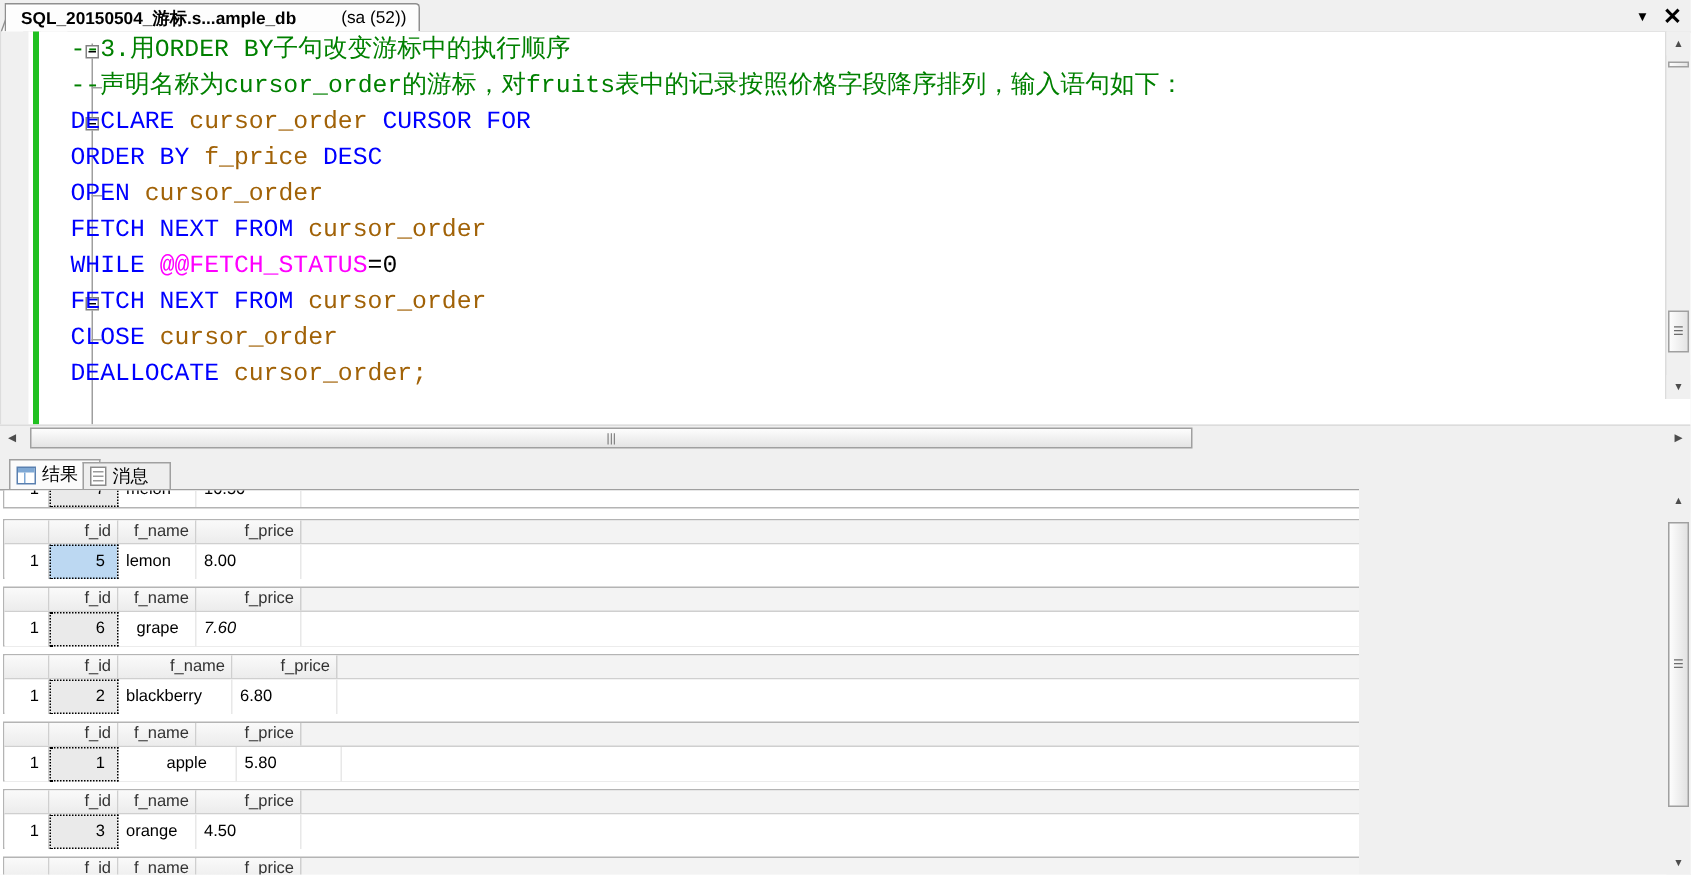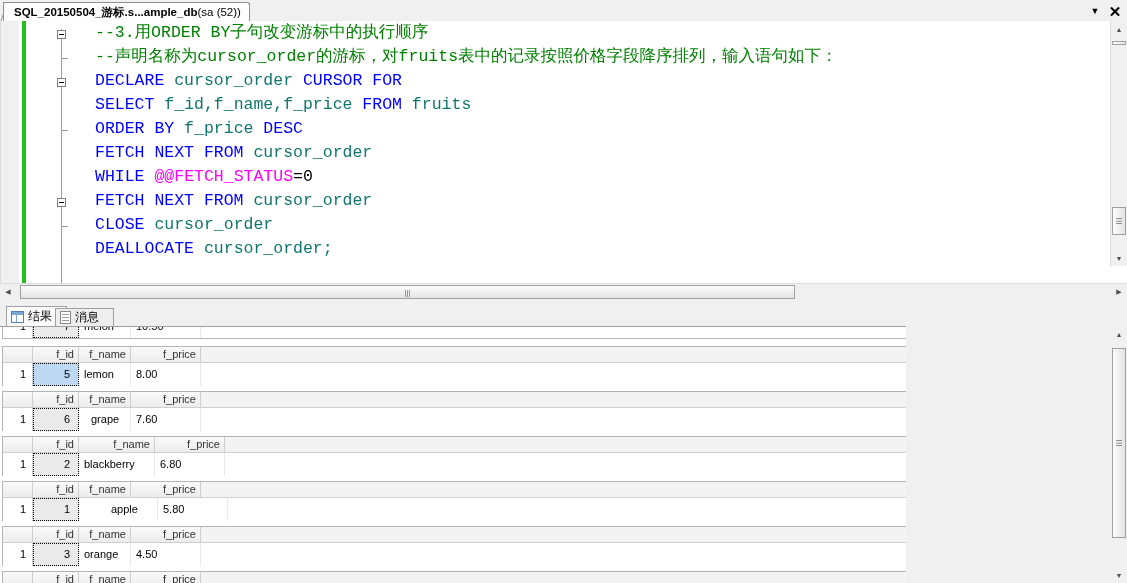--- a/index.html
+++ b/index.html
@@ -23,21 +23,21 @@
     padding:0 8px 0 10px;
     background:#fdfdfd;
     border:1px solid #8f8f8f;
     border-bottom:none;
     border-radius:0 3px 0 0;
     display:flex;align-items:center;
     font-size:11.5px;font-weight:bold;color:#000;
     white-space:nowrap;
     box-shadow:inset 0 1px 0 #ffffff;
   }
-  .doctab .tnorm{font-weight:normal;}
+  .doctab .tnorm{font-weight:normal;padding-left:30px;}
   .tabskew{
     position:absolute;left:0;top:2px;width:14px;height:19px;
     background:#fdfdfd;
     border-left:1px solid #8f8f8f;
     transform:skewX(-20deg);
     transform-origin:bottom left;
     border-top:1px solid #8f8f8f;
   }
   .tabctl{
     position:absolute;top:2px;height:18px;display:flex;align-items:center;
@@ -81,25 +81,24 @@
 
   .codearea{
     position:absolute;left:44px;top:0;right:0;top:0;height:100%;
     overflow:hidden;
   }
   .cline{
     height:24px;line-height:24px;white-space:pre;
     font-family:"Liberation Mono","DejaVu Sans Mono",monospace;
     font-size:16.5px;
     padding-left:2px;
-    margin-left:48px;
   }
   .cmt{color:#008000;}
   .kw{color:#0000ff;}
-  .idf{color:#0f766e;}
+  .idf{color:#a16207;}
   .gvar{color:#ff00ff;}
   .plain{color:#000000;}
 
   
   .vsb{
     position:absolute;right:0;top:21px;width:16px;height:245px;
     background:#f0f0f0;border-left:1px solid #dcdcdc;
   }
   .vsb .arrow,.hsb .arrow{
     position:absolute;background:#f0f0f0;display:flex;align-items:center;
@@ -225,22 +224,22 @@
         <div class="foldtick" style="top: 37px;"></div>
         <div class="foldbox" style="top: 57px;"></div>
         <div class="foldtick" style="top: 109px;"></div>
         <div class="foldbox" style="top: 177px;"></div>
         <div class="foldtick" style="top: 205px;"></div>
       </div>
     <div class="codearea" id="codearea">
         <div class="cline"><span class="cmt">--3.用ORDER BY子句改变游标中的执行顺序</span></div>
         <div class="cline"><span class="cmt">--声明名称为cursor_order的游标，对fruits表中的记录按照价格字段降序排列，输入语句如下：</span></div>
         <div class="cline"><span class="kw">DECLARE</span><span class="idf"> cursor_order </span><span class="kw">CURSOR FOR</span></div>
-        <div class="cline"><span class="kw">SELECT</span><span class="idf"> f_id,f_name,f_price </span><span class="kw">FROM</span><span class="idf"> fruits</span></div>
         <div class="cline"><span class="kw">ORDER BY</span><span class="idf"> f_price </span><span class="kw">DESC</span></div>
+        <div class="cline"><span class="kw">OPEN</span><span class="idf"> cursor_order</span></div>
         <div class="cline"><span class="kw">FETCH NEXT FROM</span><span class="idf"> cursor_order</span></div>
         <div class="cline"><span class="kw">WHILE</span><span class="plain"> </span><span class="gvar">@@FETCH_STATUS</span><span class="plain">=0</span></div>
         <div class="cline"><span class="kw">FETCH NEXT FROM</span><span class="idf"> cursor_order</span></div>
         <div class="cline"><span class="kw">CLOSE</span><span class="idf"> cursor_order</span></div>
         <div class="cline"><span class="kw">DEALLOCATE</span><span class="idf"> cursor_order;</span></div>
       </div>
   </div>
 
   <div class="vsb">
     <div class="arrow up">▲</div>
@@ -299,21 +298,21 @@
         <div class="ghead">
           <div class="hcell corner" style="width: 30px;"></div>
           <div class="hcell" style="width: 46px;">f_id</div>
           <div class="hcell" style="width: 52px;">f_name</div>
           <div class="hcell" style="width: 70px;">f_price</div>
         </div>
         <div class="gbody">
           <div class="dcell rownum" style="width: 30px;">1</div>
           <div class="dcell al-r cellgrey" style="width: 46px;">6</div>
           <div class="dcell al-l" style="width: 52px; padding-left: 12px;">grape</div>
-          <div class="dcell al-l" style="width: 70px;">7.60</div>
+          <div class="dcell al-l" style="width: 70px; font-style: italic;">7.60</div>
         </div>
       </div>
       <div class="rsgrid" style="top: 109px; height: 40px;">
         <div class="ghead">
           <div class="hcell corner" style="width: 30px;"></div>
           <div class="hcell" style="width: 46px;">f_id</div>
           <div class="hcell" style="width: 76px;">f_name</div>
           <div class="hcell" style="width: 70px;">f_price</div>
         </div>
         <div class="gbody">

